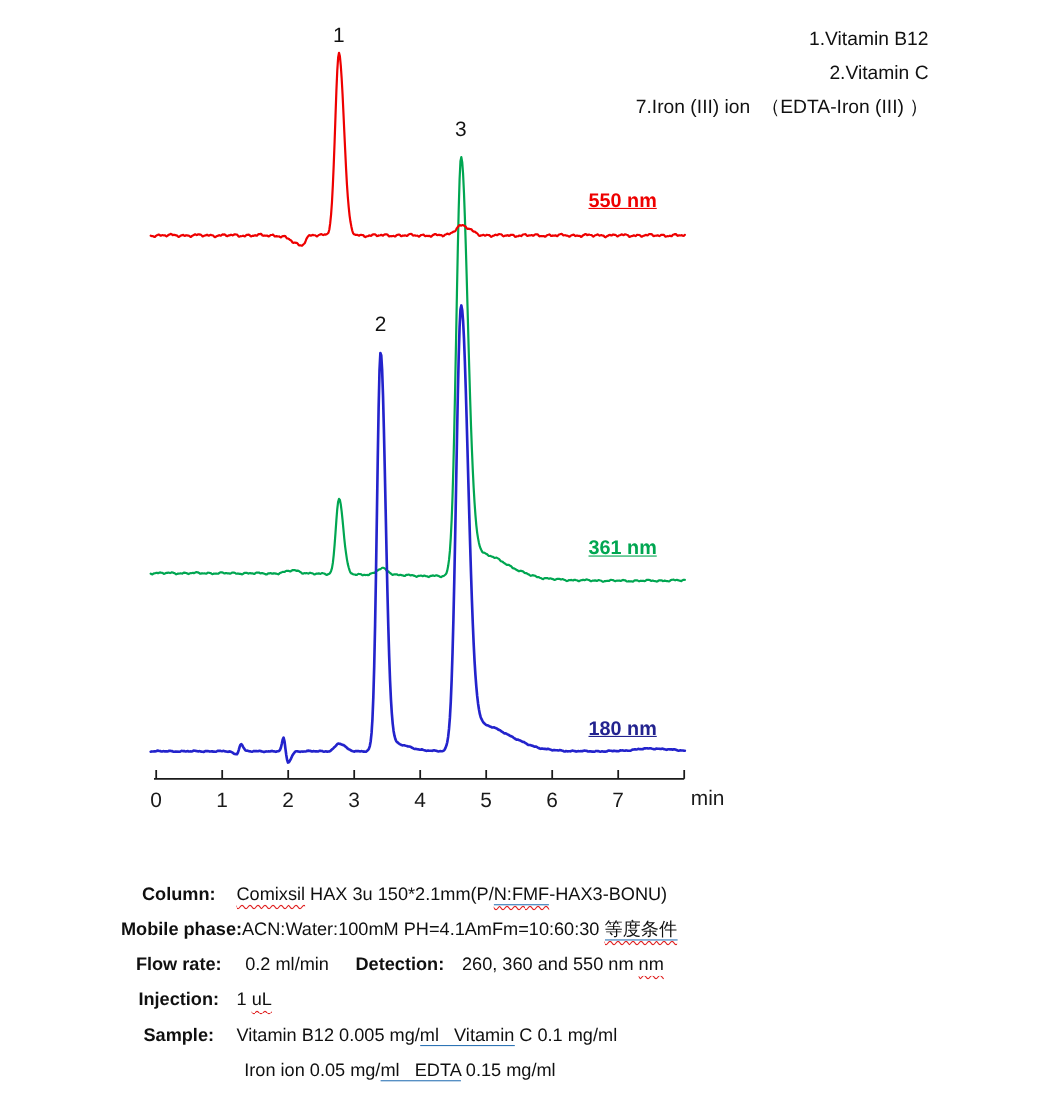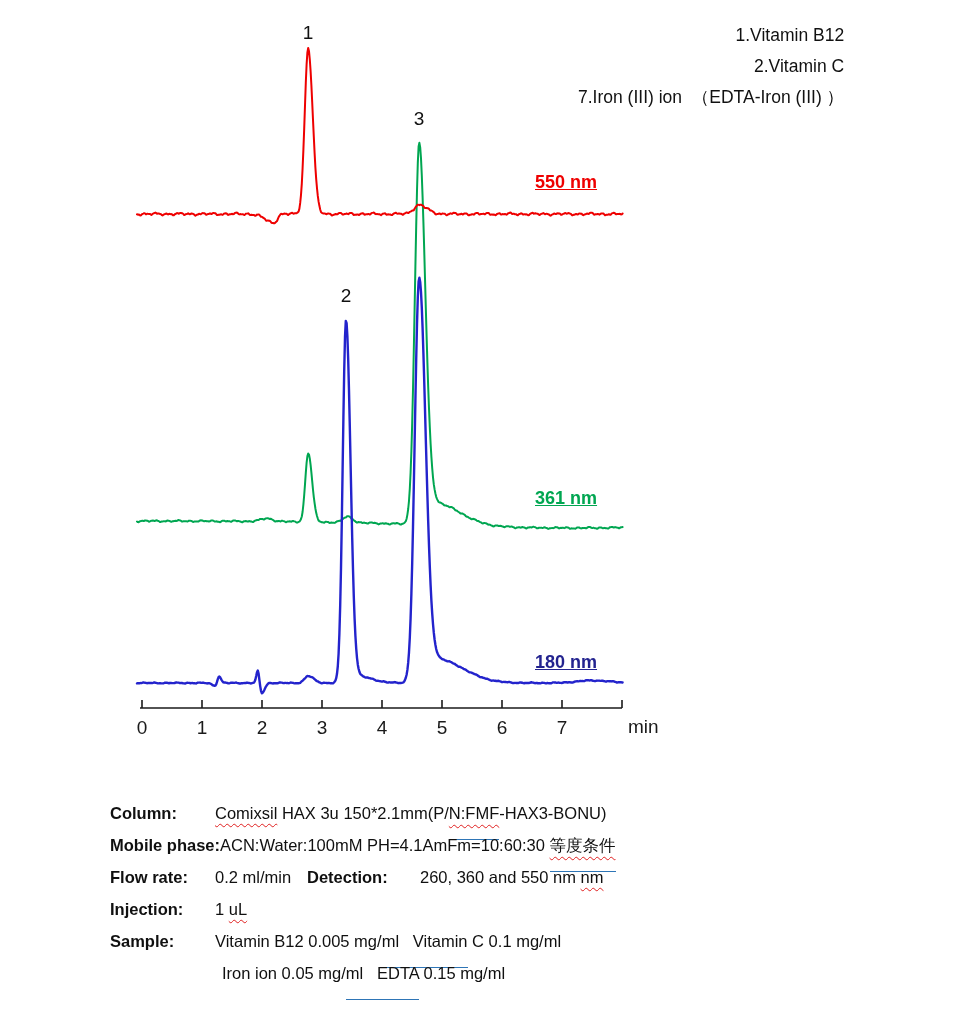--- a/index.html
+++ b/index.html
@@ -7,22 +7,22 @@
         font-family:"Liberation Sans","DejaVu Sans",sans-serif;color:#1a1a1a;}
   #chrom{position:absolute;left:0;top:0;}
   .abs{position:absolute;}
   #legend{font-size:17.5px;line-height:31px;white-space:pre;color:#111;}
   .wl-label{font-weight:700;font-size:18px;white-space:pre;text-decoration:underline;}
   .peak-marker{font-size:19px;width:26px;text-align:center;color:#111;}
   #axis-unit{font-size:19px;color:#1a1a1a;}
   #method{font-size:16.5px;line-height:32px;white-space:pre;color:#101010;}
   .m-line{white-space:pre;}
   .b{font-weight:700;}
-  .ib{display:inline-block;}
-  .u{border-bottom:1.6px solid #2e75b6;padding-bottom:17px;}
+  .ib{display:inline-block;text-align:center;}
+  .u{border-bottom:1.6px solid #2e75b6;padding-bottom:0;}
   .wavy{text-decoration:underline wavy #e02020 1px;text-underline-offset:3.5px;margin-top:47px;}
   .u.wavy{text-underline-offset:5px;}
 </style>
 </head>
 <body>
 
 <div id="page">
   <svg id="chrom" width="957" height="770" viewBox="0 0 957 770">
       <line x1="140" y1="708" x2="622" y2="708" stroke="#1a1a1a" stroke-width="1.6"></line>
       <line x1="142" y1="708" x2="142" y2="700" stroke="#1a1a1a" stroke-width="1.6"></line>

